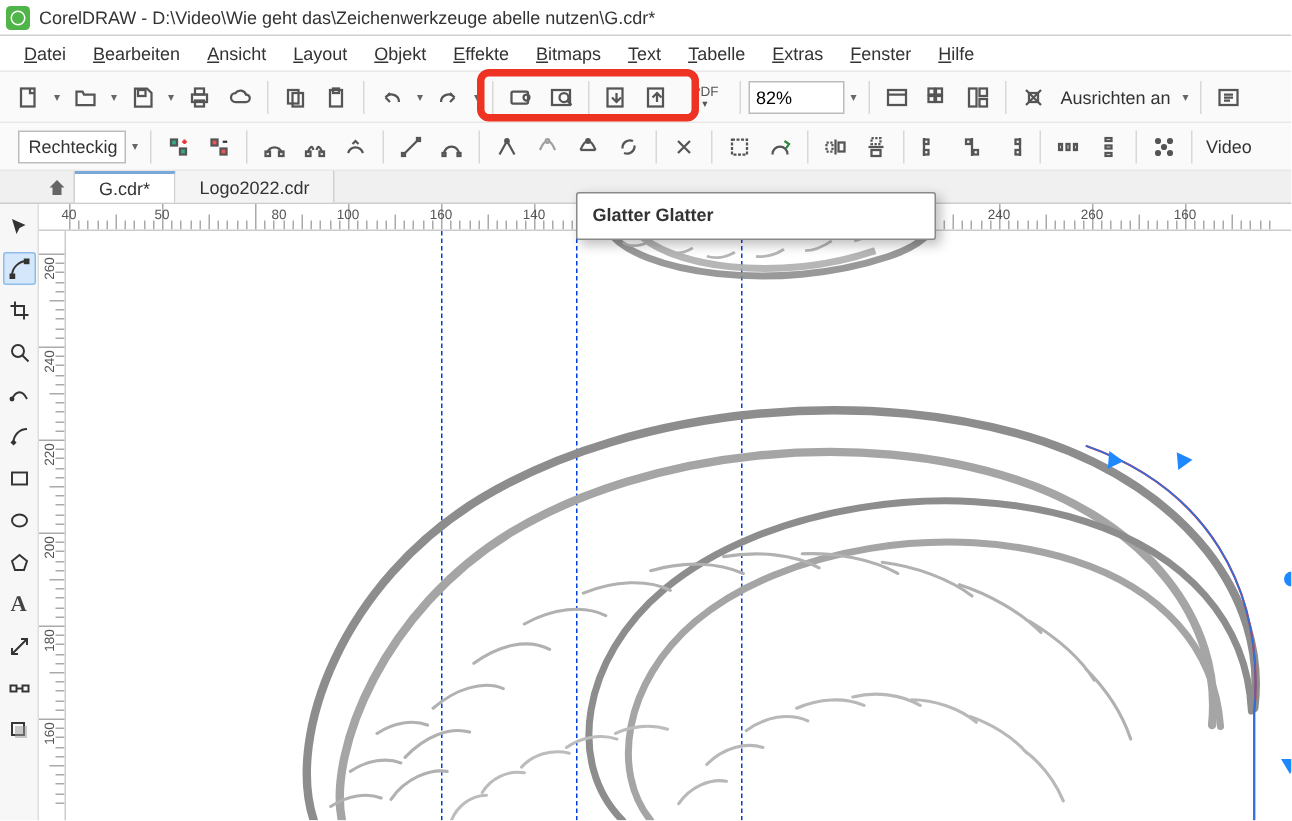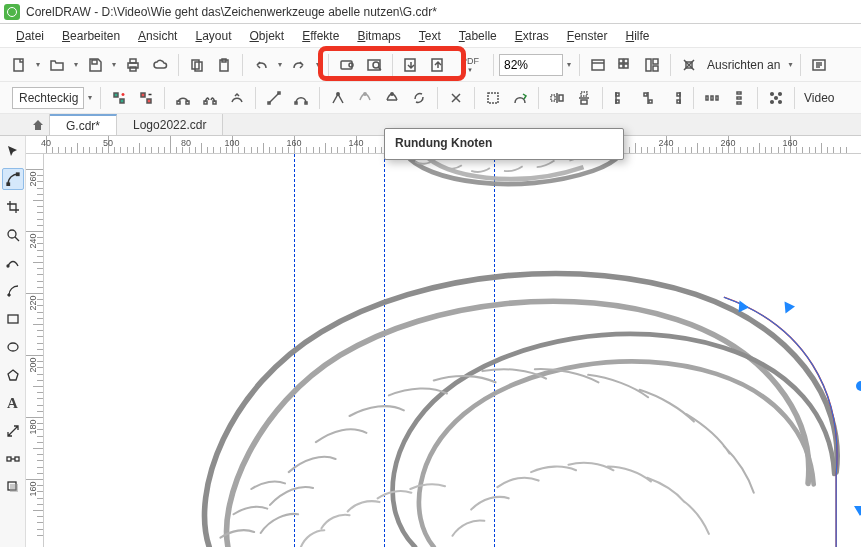--- a/index.html
+++ b/index.html
@@ -388,21 +388,21 @@
         <circle cx="7" cy="7" r="1.3" fill="#555"></circle>
       </svg>
     </button>
   <div class="sep"></div>
   <span class="align-label">Video</span>
 </div>
 
 <div class="red-box" id="red-box" style="left: 318px; top: 46px; width: 148px; height: 35px;"></div>
 
 <div class="tooltip" style="left:384px; top:128px;">
-  <div class="tt-title">Rundung Knoten</div>
+  <div class="tt-title">Glatter Glatter</div>
 </div>
 
 <div class="doc-tabs" id="doc-tabs">
     <div style="width: 24px; display: flex; align-items: center; justify-content: center; border-right: 1px solid rgb(208, 208, 208);">
       <svg width="14" height="14" viewBox="0 0 14 14" fill="#666">
         <path d="M7 2L2 7h2v5h6V7h2z"></path>
       </svg>
     </div>
     <div class="doc-tab active">G.cdr*</div>
     <div class="doc-tab">Logo2022.cdr</div>

